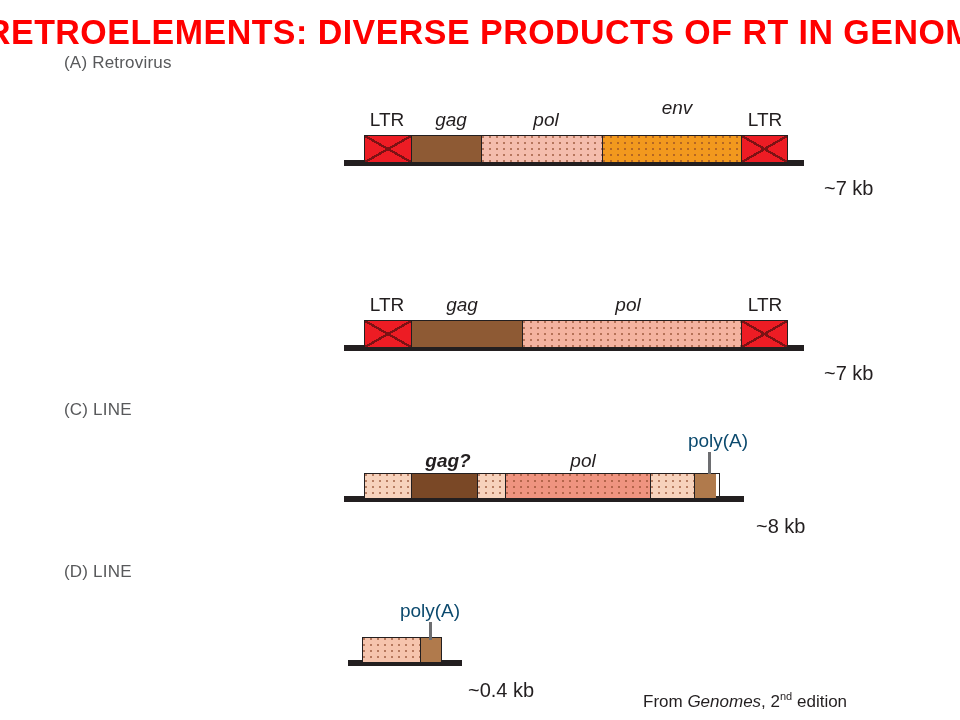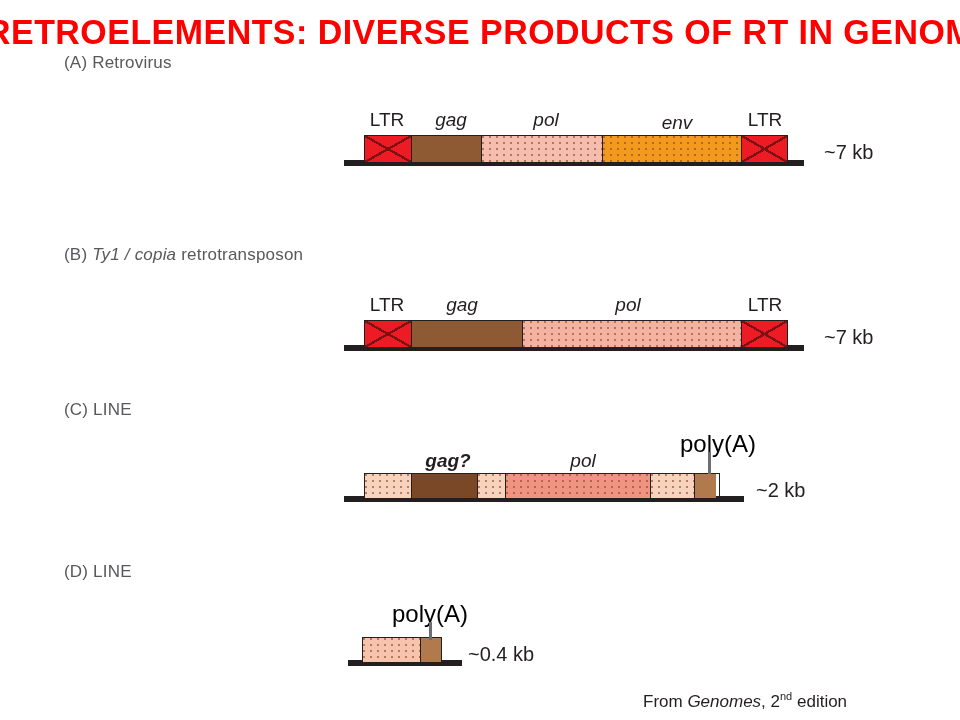--- a/index.html
+++ b/index.html
@@ -112,28 +112,29 @@
   }
   .gene-label.ital { font-style: italic; }
 
   
   .kb-label {
     position: absolute;
     color: #231f20;
     font-family: "Liberation Sans", sans-serif;
     font-size: 20px;
     white-space: nowrap;
+    margin-top: 36px;
   }
 
   
   .callout-label {
     position: absolute;
-    color: #000000;
-    font-family: "Liberation Sans", sans-serif;
-    font-size: 24px;
+    color: #0c4a6e;
+    font-family: "Liberation Sans", sans-serif;
+    font-size: 19px;
     white-space: nowrap;
     transform: translateX(-50%);
   }
   .leader {
     position: absolute;
     width: 3px;
     background: #6d6e71;
   }
 
   
@@ -165,28 +166,25 @@
     <div class="seg ltr-hatch" style="width:46px; background:#ed1c24;"></div>
     <div class="seg stipple-dark" style="width:70px; background:#8e5a34;"></div>
     <div class="seg stipple" style="width:121px; background:#f4bdad;"></div>
     <div class="seg stipple" style="width:139px; background:#f2991e;"></div>
     <div class="seg ltr-hatch" style="width:46px; background:#ed1c24;"></div>
   </div>
 
   <div class="gene-label" style="left:387px; top:109px;">LTR</div>
   <div class="gene-label ital" style="left:451px; top:109px;">gag</div>
   <div class="gene-label ital" style="left:546px; top:109px;">pol</div>
-  <div class="gene-label ital" style="left:677px; top:112px;">env</div>
+  <div class="gene-label ital" style="left:677px; top:97px;">env</div>
   <div class="gene-label" style="left:765px; top:109px;">LTR</div>
 
   <div class="kb-label" style="left:824px; top:141px;">~7 kb</div>
 
-  <div class="panel-label" style="left:64px; top:245px;">
-    <span>(B) </span><span class="ital">Ty1 / copia</span><span> retrotransposon</span>
-  </div>
 
   <div class="dna-line" style="left:344px; top:345px; width:460px;"></div>
 
   <div class="element" style="left:364px; top:320px; width:424px; height:28px;">
     <div class="seg ltr-hatch" style="width:46px; background:#ed1c24;"></div>
     <div class="seg stipple-dark" style="width:112px; background:#8e5a34;"></div>
     <div class="seg stipple" style="width:220px; background:#f4b3a0;"></div>
     <div class="seg ltr-hatch" style="width:46px; background:#ed1c24;"></div>
   </div>
 
@@ -209,21 +207,21 @@
     <div class="seg stipple" style="width:44px; background:#f7d2bc;"></div>
     <div class="seg stipple-dark" style="width:22px; background:#b07a4c;"></div>
   </div>
 
   <div class="gene-label ital" style="left:448px; top:450px;font-weight:bold;">gag?</div>
   <div class="gene-label ital" style="left:583px; top:450px;">pol</div>
 
   <div class="callout-label" style="left:718px; top:430px;">poly(A)</div>
   <div class="leader" style="left:708px; top:452px; height:22px;"></div>
 
-  <div class="kb-label" style="left:756px; top:479px;">~2 kb</div>
+  <div class="kb-label" style="left:756px; top:479px;">~8 kb</div>
 
   <div class="panel-label" style="left:64px; top:562px;">(D) LINE</div>
 
   <div class="dna-line" style="left:348px; top:660px; width:114px;"></div>
 
   <div class="element" style="left:362px; top:637px; width:80px; height:26px;">
     <div class="seg stipple" style="width:58px; background:#f6c4ad;"></div>
     <div class="seg stipple-dark" style="width:22px; background:#b07a4c;"></div>
   </div>
 

